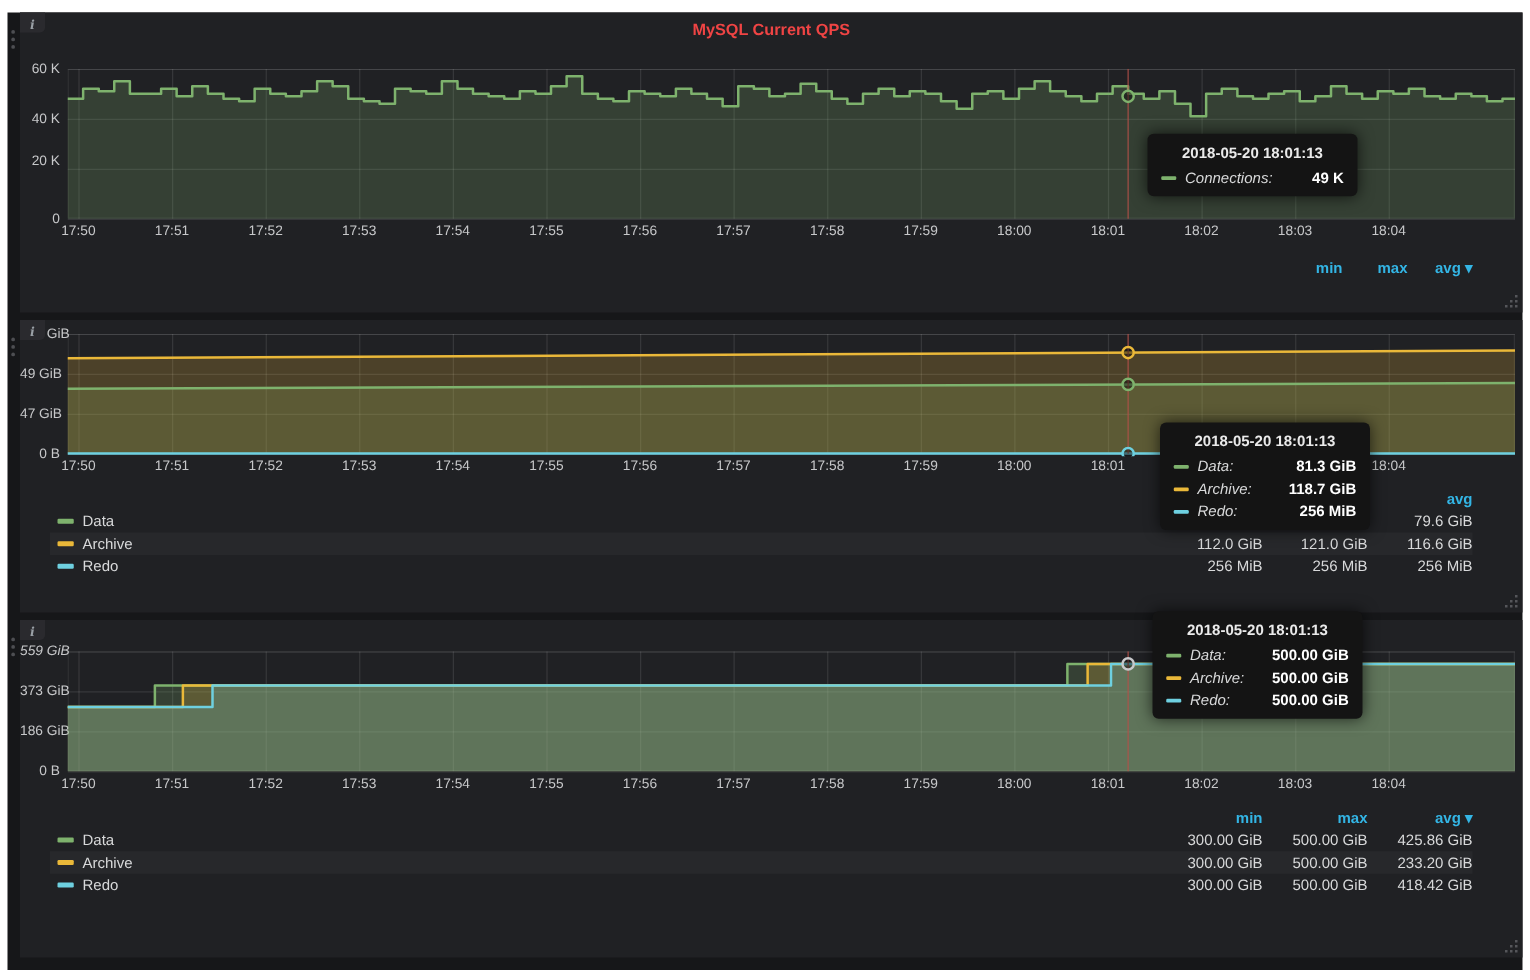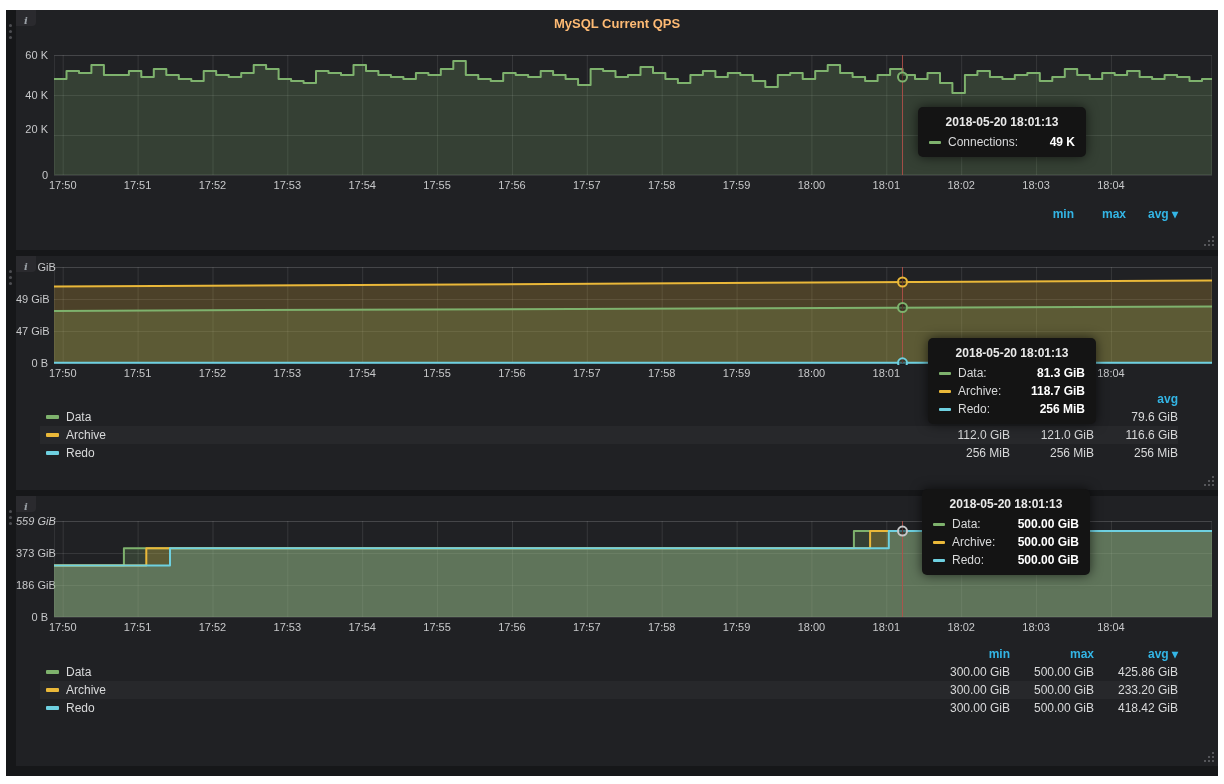--- a/index.html
+++ b/index.html
@@ -9,21 +9,21 @@
   #row1{top:0;height:240px}
   #row2{top:246px;height:234px}
   #row3{top:486px;height:270px}
   .dragstrip{width:10px;position:relative;cursor:grab;}
   .dots{position:absolute;left:3px;top:14px;width:3px;height:3px;background:#4d4e52;border-radius:50%;
     box-shadow:0 6px 0 #4d4e52,0 12px 0 #4d4e52;}
   .panel{flex:1;background:#202124;position:relative;}
   .corner{position:absolute;left:0;top:0;width:20px;height:16px;background:#2a2a2e;
     border-bottom-right-radius:4px;text-align:center;z-index:3;cursor:pointer;}
   .info-i{font:italic 700 10px/15px "DejaVu Serif",serif;color:#9aa0a6;}
-  .ptitle{height:26px;line-height:28px;text-align:center;font-size:13px;font-weight:700;color:#fdba74;cursor:pointer;}
+  .ptitle{height:26px;line-height:28px;text-align:center;font-size:13px;font-weight:700;color:#ef4444;cursor:pointer;}
   .plot-wrap{position:relative;}
   .p1 .plot-wrap{height:140px;margin-top:19px}
   .p2 .plot-wrap{height:114px;margin-top:11px}
   .p3 .plot-wrap{height:114px;margin-top:25px}
   svg.plot{position:absolute;left:38px;top:0;display:block;}
   .ylab{position:absolute;left:0;width:32px;text-align:right;font-size:11px;color:#c7c8ca;white-space:nowrap;}
   .xlab{position:absolute;width:48px;text-align:center;font-size:11px;color:#c7c8ca;}
   .legend{margin:0 40px 0 24px;font-size:12px;color:#d8d9da;}
   .p1 .legend{margin-top:10px}
   .p2 .legend{margin-top:9px}
@@ -36,21 +36,21 @@
   .dash{width:13px;height:4px;border-radius:1px;margin-right:7px;flex:none;}
   .lname{cursor:pointer;}
   .spacer{flex:1;}
   .resize{position:absolute;right:12px;bottom:12px;width:2px;height:2px;cursor:nwse-resize;
     box-shadow:8px 0 0 #55565a,8px 4px 0 #55565a,4px 4px 0 #55565a,8px 8px 0 #55565a,4px 8px 0 #55565a,0 8px 0 #55565a;}
   .tooltip{position:absolute;background:#141414;border-radius:5px;padding:8px 11px;font-size:12px;
     color:#d8d9da;box-shadow:0 0 12px rgba(0,0,0,.65);z-index:10;min-width:146px;}
   .ttitle{text-align:center;font-weight:700;color:#eaeaea;margin-bottom:6px;white-space:nowrap;}
   .trow{display:flex;align-items:center;margin:4px 0 0 0;white-space:nowrap;}
   .trow .dash{width:12px;height:3px;}
-  .tlabel{margin-right:10px;}
+  .tlabel{margin-right:10px;font-style:italic;}
   .tval{margin-left:auto;font-weight:700;color:#ffffff;}
 </style>
 </head>
 <body>
 
 <div id="dash">
 
   <div class="prow" id="row1">
     <div class="dragstrip">
         <span class="dots"></span>

